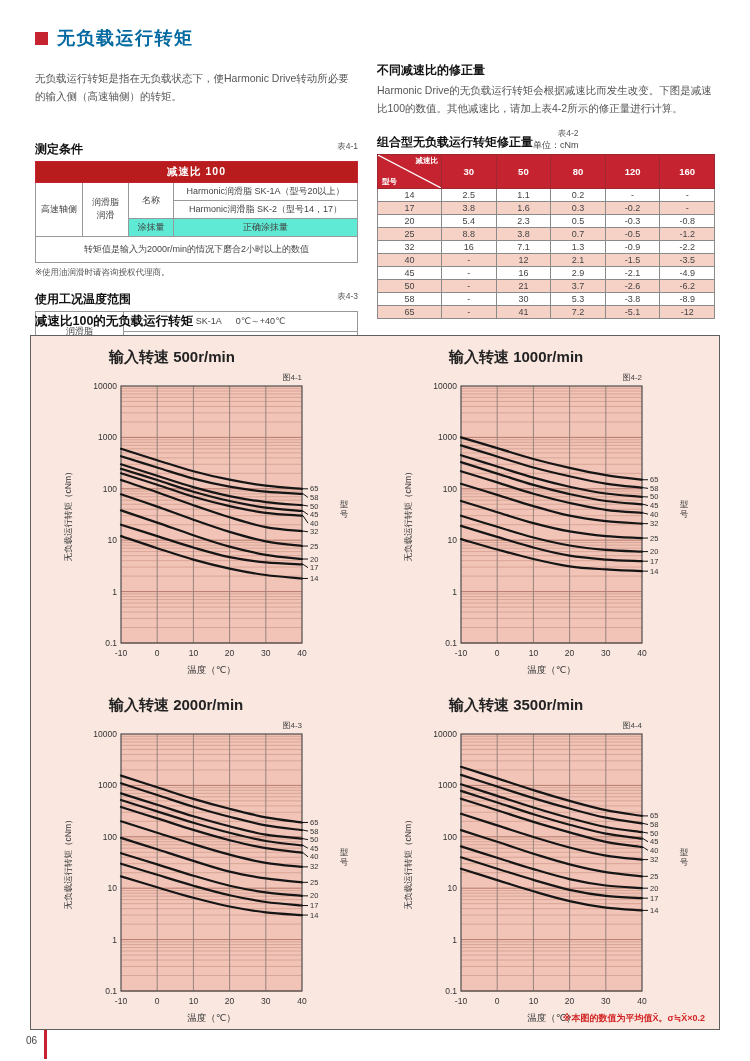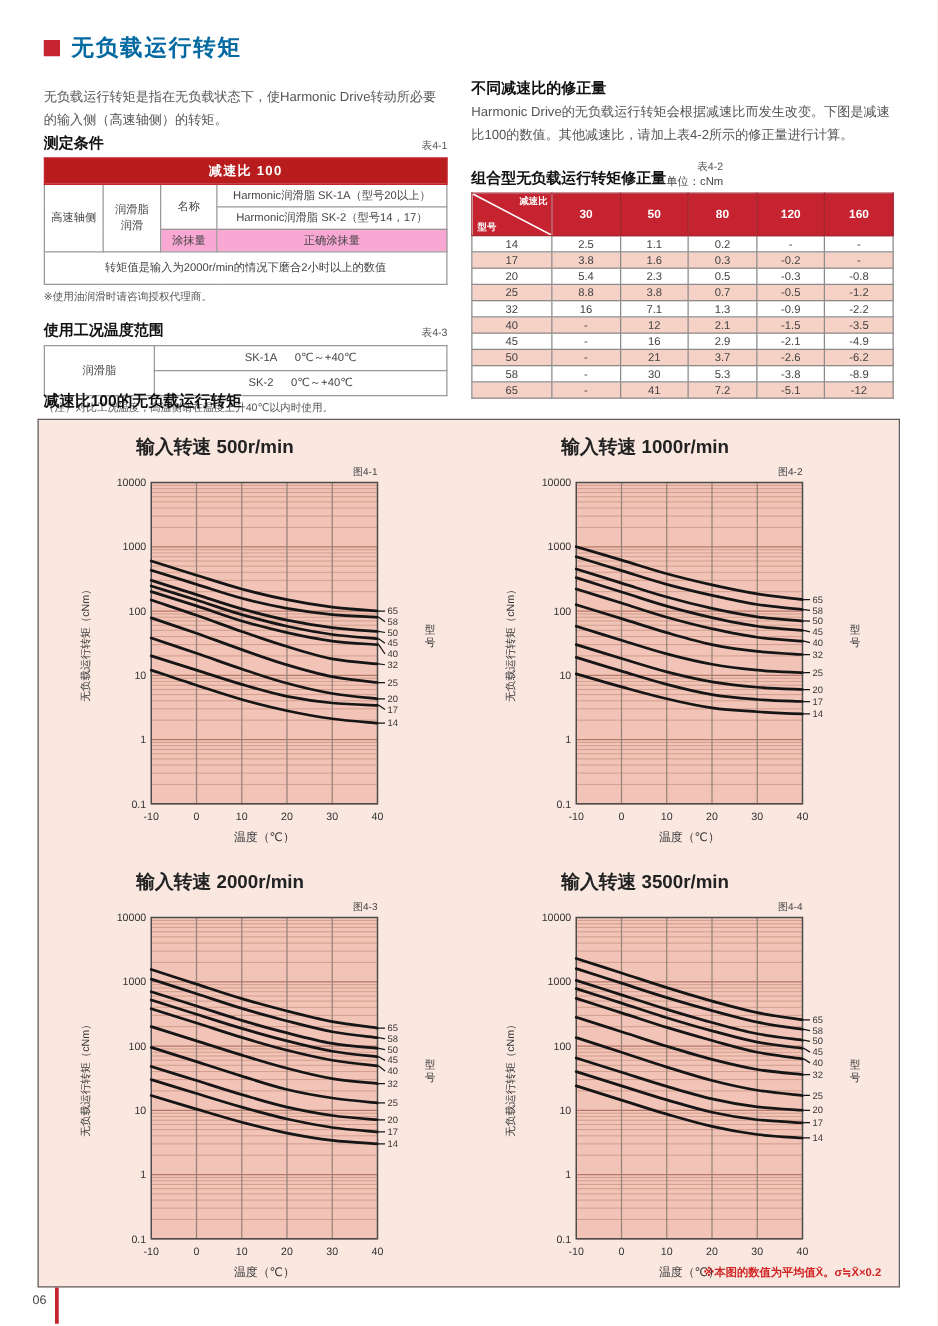--- a/index.html
+++ b/index.html
@@ -11,30 +11,30 @@
   }
   
   .doc-header { position:absolute; left:35px; top:26px; display:flex; align-items:center; gap:9px; }
   .red-square { width:13px; height:13px; background:#c4232f; }
   .doc-title { font-size:18px; font-weight:bold; color:#0369a1; letter-spacing:1.5px; }
 
   
   .left-col  { position:absolute; left:35px;  top:70px; width:323px; }
   .right-col { position:absolute; left:377px; top:62px; width:338px; }
   .body-text { font-size:10.5px; line-height:1.7; color:#555; }
-  .sec-head-row { display:flex; justify-content:space-between; align-items:flex-end; margin-bottom:3px; }
+  .sec-head-row { display:flex; justify-content:space-between; align-items:flex-start; margin-bottom:3px; }
   .sec-heading  { font-size:12px; font-weight:bold; color:#111; }
   .tbl-label    { font-size:8.5px; color:#555; }
   .note-text    { font-size:8.5px; color:#555; margin:4px 0 0 0; }
 
   
   table.t41 { width:100%; border-collapse:collapse; border:1.5px solid #555; font-size:9px; color:#444; }
   .t41 td { border:1px solid #999; text-align:center; padding:2px 2px; height:16px; }
   .t41 td.hdr { background:#b91c1c; color:#fff; font-weight:bold; font-size:10.5px; padding:3px; border-color:#c4232f; letter-spacing:1px; }
-  .t41 td.pink { background:#f9a8d4; }
+  .t41 td.pink { background:#5eead4; }
   .t41 td.footer-cell { height:26px; font-size:9px; }
   .mb12 { margin-bottom:12px; }
 
   
   table.t43 { width:100%; border-collapse:collapse; border:1.5px solid #555; font-size:9px; color:#444; }
   .t43 td { border:1px solid #999; padding:3px 2px; text-align:center; height:15px; }
   .t43 .gap { display:inline-block; width:14px; }
 
   
   .t42-headrow { display:flex; align-items:flex-end; margin:10px 0 3px 0; }
@@ -66,21 +66,21 @@
 <body>
 
 <div class="page">
 
   <div class="doc-header">
     <span class="red-square"></span>
     <span class="doc-title">无负载运行转矩</span>
   </div>
 
   <div class="left-col">
-    <p class="body-text" style="">无负载运行转矩是指在无负载状态下，使Harmonic Drive转动所必要的输入侧（高速轴侧）的转矩。</p>
+    <p class="body-text" style="margin-bottom:35px;">无负载运行转矩是指在无负载状态下，使Harmonic Drive转动所必要的输入侧（高速轴侧）的转矩。</p>
 
     <div class="sec-head-row">
       <span class="sec-heading">测定条件</span>
       <span class="tbl-label">表4-1</span>
     </div>
 
     <table class="t41">
       <colgroup>
           <col style="width:47px">
           <col style="width:46px">

